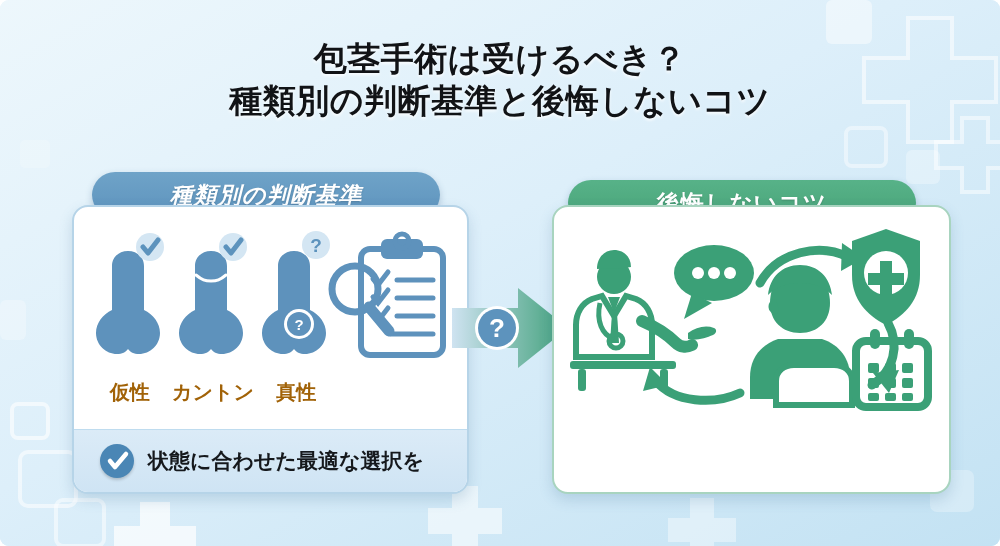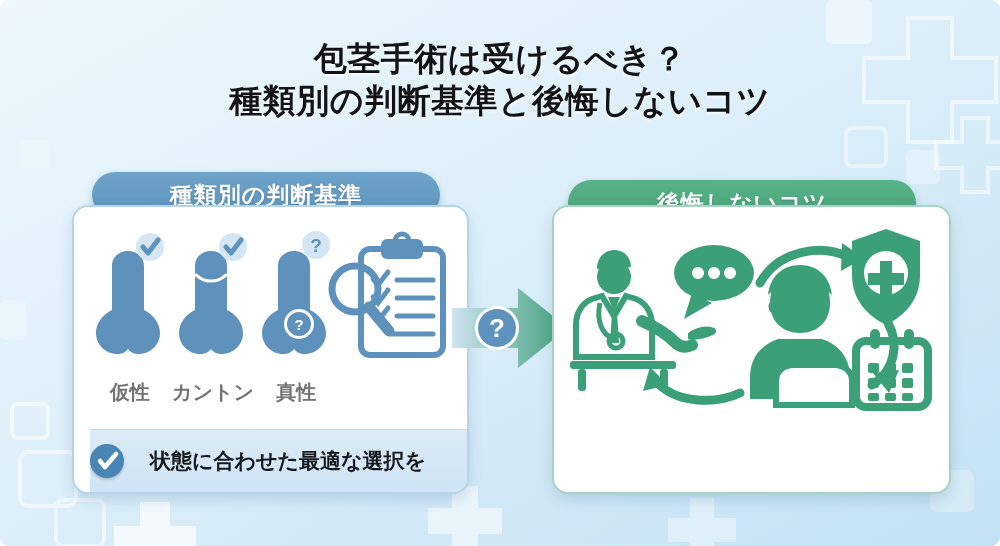--- a/index.html
+++ b/index.html
@@ -30,48 +30,48 @@
   .card{
     position:absolute;background:#ffffff;border-radius:16px;
     box-shadow:0 6px 14px rgba(60,110,150,.20);
     overflow:hidden;
   }
   .card.left{left:72px;top:205px;width:393px;height:285px;border:2px solid #b6d4e8;}
   .card.right{left:552px;top:205px;width:395px;height:285px;border:2px solid #a8d4bf;}
 
   .card .body{position:absolute;left:0;right:0;top:0;bottom:62px;}
   .card .footer{
-    position:absolute;left:16px;right:0;bottom:0;height:62px;
-    display:flex;align-items:center;gap:26px;
+    position:absolute;left:0;right:0;bottom:0;height:62px;
+    display:flex;align-items:center;gap:14px;padding-left:26px;
     font-size:21px;font-weight:bold;color:#15181c;
   }
   .card.left .footer{background:linear-gradient(180deg,#dbebf7 0%,#cfe4f4 100%);border-top:1px solid #bfdcef;}
   .card.right .footer{background:linear-gradient(180deg,#dcf0e6 0%,#d0ead9 100%);border-top:1px solid #bde0cd;}
 
   
   .badge{
     position:absolute;height:46px;border-radius:23px;
     display:flex;align-items:center;justify-content:center;
     color:#fff;font-weight:bold;font-size:23px;letter-spacing:1px;
     box-shadow:0 3px 7px rgba(50,90,130,.28);
     text-shadow:0 1px 2px rgba(0,0,0,.18);
   }
-  .badge.left{left:92px;top:172px;width:348px;background:linear-gradient(180deg,#6fa3c8 0%,#5d93bd 100%);}
+  .badge.left{left:92px;top:172px;width:348px;background:linear-gradient(180deg,#6fa3c8 0%,#5d93bd 100%);font-style:italic;}
   .badge.right{left:568px;top:180px;width:348px;background:linear-gradient(180deg,#57b288 0%,#47a277 100%);}
 
   
   .fico{width:34px;height:34px;border-radius:50%;flex:0 0 auto;position:relative;}
   .fico.blue{background:#4a86b5;box-shadow:0 2px 3px rgba(0,0,0,.18);}
   .fico.green{background:#3da477;box-shadow:0 2px 3px rgba(0,0,0,.18);}
   .fico svg{position:absolute;left:0;top:0;}
 
   
   .anatomy{position:absolute;left:14px;top:18px;width:250px;height:160px;}
   .anlabels{position:absolute;left:14px;top:172px;width:250px;height:30px;display:flex;}
-  .anlabels span{flex:1;text-align:center;font-size:20px;font-weight:bold;color:#737373;}
+  .anlabels span{flex:1;text-align:center;font-size:20px;font-weight:bold;color:#a16207;}
   .clipwrap{position:absolute;left:255px;top:28px;width:130px;height:132px;}
 
   
   .arrowwrap{position:absolute;left:452px;top:286px;width:118px;height:84px;}
 
   
   .consult{position:absolute;left:10px;top:14px;width:375px;height:190px;}
 
   svg{display:block;overflow:visible;}
 </style>

